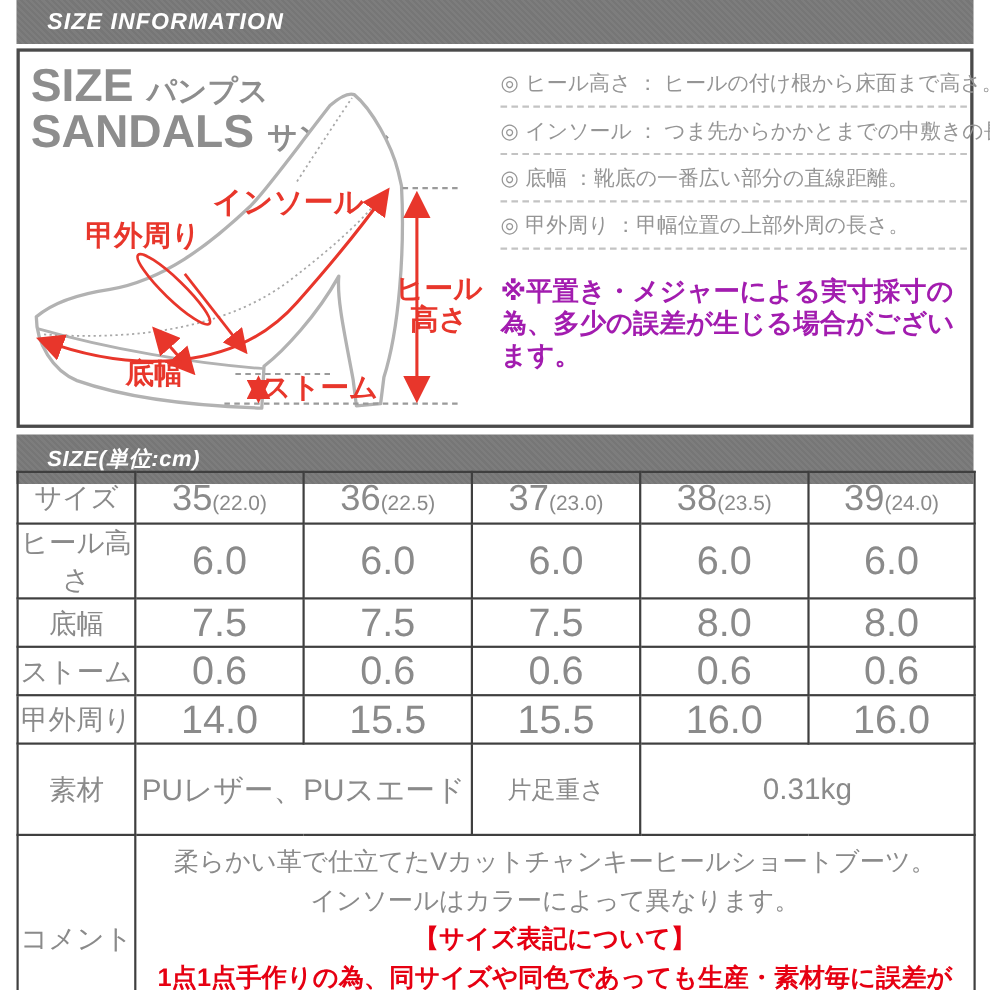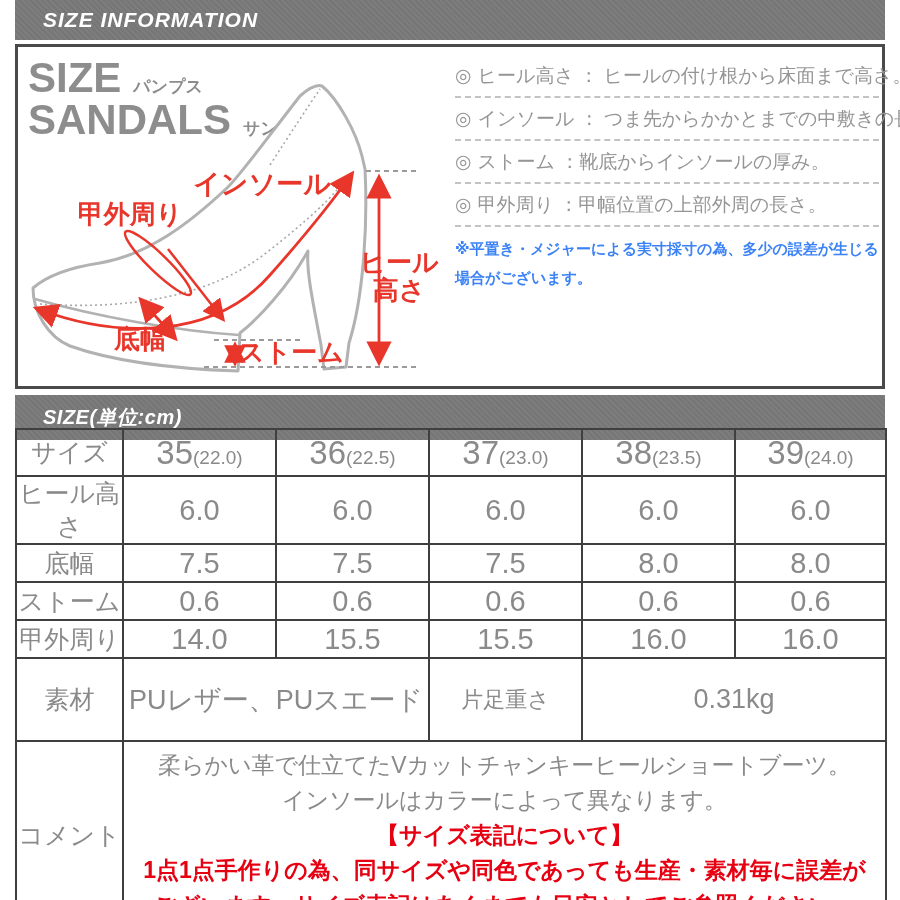--- a/index.html
+++ b/index.html
@@ -18,51 +18,51 @@
   .topbar{top:0;height:40px;font-size:21px;letter-spacing:1px;}
   .sizebar{top:395px;height:45px;font-size:20px;letter-spacing:0.5px;}
 
   .panel{
     position:absolute;left:15px;top:44px;width:870px;height:345px;
     border:3px solid #4a4a4a;background:#ffffff;box-sizing:border-box;
   }
   .logo{position:absolute;left:10px;top:10px;color:#8d8d8d;}
   .logo-row{display:flex;align-items:baseline;gap:12px;line-height:1.0;}
   .logo-en{font-size:42px;font-weight:bold;letter-spacing:0px;}
-  .logo-jp{font-size:17px;font-weight:bold;}
+  .logo-jp{font-size:27px;font-weight:bold;}
 
   .shoe-svg{position:absolute;left:0;top:0;}
 
   .legend{position:absolute;left:437px;top:8px;width:424px;}
   .legend-item{
     font-size:19px;color:#959595;padding:8px 0 7px 0;
     border-bottom:2px dashed #c3c3c3;white-space:nowrap;
   }
   .legend-item .bullet{margin-right:6px;}
   .legend-note{
-    margin-top:7px;color:#3b82f6;font-weight:bold;
-    font-size:15px;line-height:29px;
+    margin-top:24px;color:#a21caf;font-weight:bold;
+    font-size:24px;line-height:29px;
   }
 
   table.size-table{
     position:absolute;left:15px;top:428px;width:870px;
     border-collapse:collapse;table-layout:fixed;
   }
   table.size-table td{
     border:2px solid #3f3f3f;text-align:center;color:#8a8a8a;
     padding:0;overflow:hidden;
   }
   tr.hdr-row{height:47px;}
   tr.data-row{height:38px;}
   tr.material-row{height:83px;padding-left:37px;}
   tr.comment-row{height:177px;}
   td.row-label{font-size:25px;border-radius:23px;}
   td.size-cell .big{font-size:33px;}
   td.size-cell .small{font-size:19px;}
-  td.val-cell{font-size:29px;}
+  td.val-cell{font-size:36px;}
   td.material-val{font-size:27px;}
   td.weight-label{font-size:22px;}
   td.weight-val{font-size:27px;}
   td.comment-cell{
     text-align:left;vertical-align:middle;padding:6px 10px !important;
     font-size:23px;line-height:35px;color:#8c8c8c;
   }
   .cmt-red{color:#e60012;font-weight:bold;display:block;}
   .cmt-gray{display:block;}
 </style>
@@ -134,21 +134,21 @@
   </svg>
 
   <div class="legend">
     <div class="legend-item">
       <span class="bullet">◎</span><span>ヒール高さ ： ヒールの付け根から床面まで高さ。</span>
     </div>
     <div class="legend-item">
       <span class="bullet">◎</span><span>インソール ： つま先からかかとまでの中敷きの長さ。</span>
     </div>
     <div class="legend-item">
-      <span class="bullet">◎</span><span>ストーム ：靴底からインソールの厚み。</span>
+      <span class="bullet">◎</span><span>底幅 ：靴底の一番広い部分の直線距離。</span>
     </div>
     <div class="legend-item">
       <span class="bullet">◎</span><span>甲外周り ：甲幅位置の上部外周の長さ。</span>
     </div>
     <div class="legend-note">※平置き・メジャーによる実寸採寸の為、多少の誤差が生じる場合がございます。</div>
   </div>
 </div>
 
 <div class="bar sizebar">
   <span>SIZE(単位:cm)</span>

